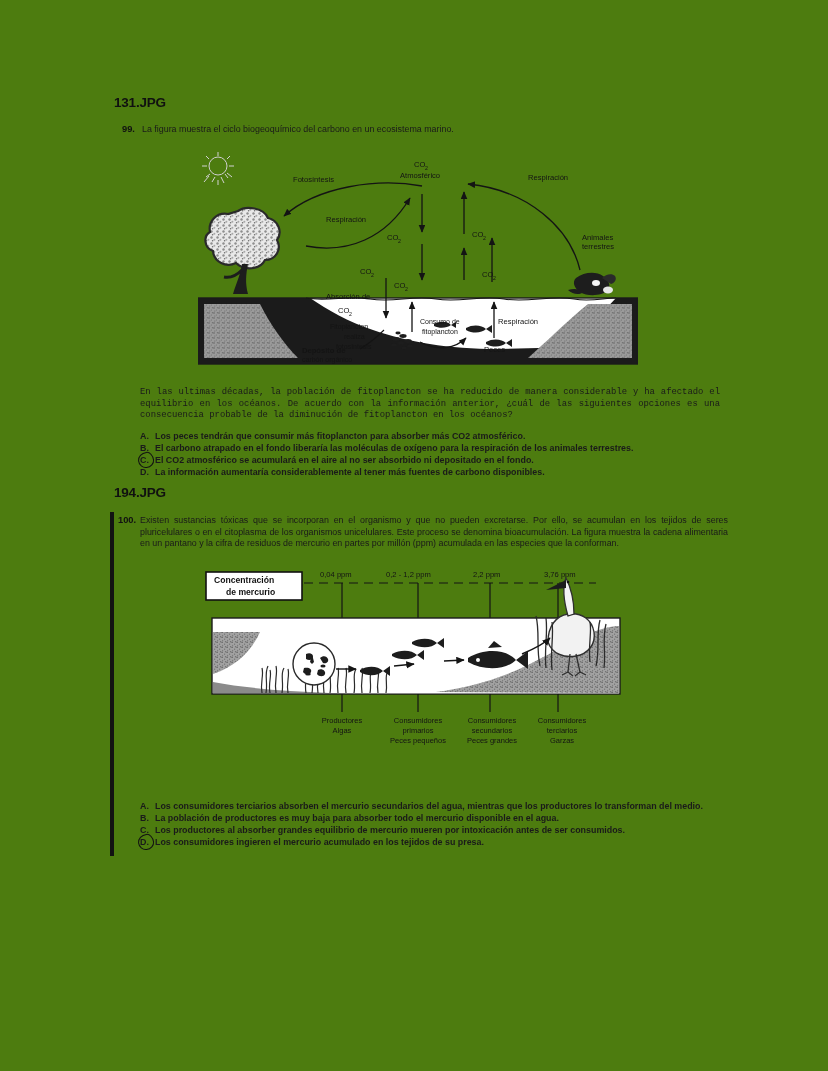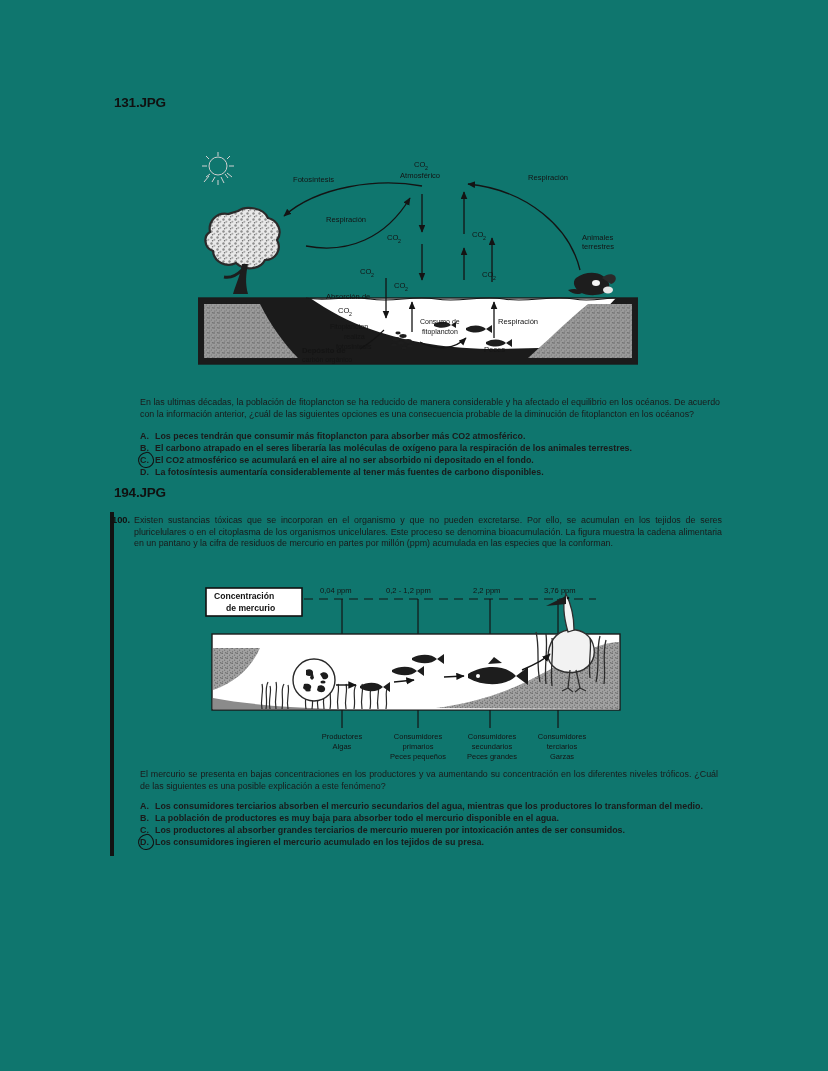--- a/index.html
+++ b/index.html
@@ -11,21 +11,21 @@
     width: 828px;
     height: 1071px;
     position: relative;
     font-family: "Liberation Sans", sans-serif;
     color: #141414;
     overflow: hidden;
   }
   .page {
     position: absolute;
     inset: 0;
-    background: #0f766e;
+    background: #4d7c0f;
   }
 
   
   .jpg-title {
     position: absolute;
     font-size: 13.5px;
     font-weight: bold;
     letter-spacing: -0.2px;
     color: #101010;
   }
@@ -91,21 +91,21 @@
     font-size: 7.6px;
     fill: #141414;
   }
   .dlabel-sm { font-size: 7.0px; fill:#141414; }
   .dsub { font-size: 5.2px; fill:#141414; }
 
   
   #fig-mercury {
     position: absolute;
     left: 196px;
-    top: 582px;
+    top: 566px;
     width: 440px;
     height: 195px;
     text-decoration: underline;
   }
   #fig-mercury svg { display:block; }
 
   .mbox-text {
     font-size: 8.6px;
     font-weight: bold;
     fill: #111;
@@ -119,20 +119,24 @@
     fill: #141414;
   }
 </style>
 </head>
 <body>
 
 <div class="page">
 
   <div class="jpg-title" style="left:114px; top:95px;">131.JPG</div>
 
+  <div style="position:absolute; left:122px; top:124px; width:600px; display:flex; align-items:flex-start;">
+    <span class="qnum" style="flex:0 0 20px;">99.</span>
+    <span class="body-text" style="text-align:left;">La figura muestra el ciclo biogeoquímico del carbono en un ecosistema marino.</span>
+  </div>
 
   <div id="fig-carbon">
     <svg width="440" height="222" viewBox="0 0 440 222" xmlns="http://www.w3.org/2000/svg">
       <defs>
         <marker id="ah" markerWidth="7" markerHeight="7" refX="5.5" refY="2.6" orient="auto">
           <path d="M0,0 L6,2.6 L0,5.2 z" fill="#141414"></path>
         </marker>
         <pattern id="sand" width="5" height="5" patternUnits="userSpaceOnUse">
           <rect width="5" height="5" fill="#9a9a9a"></rect>
           <circle cx="1" cy="1" r="0.75" fill="#5e5e5e"></circle>
@@ -295,46 +299,46 @@
 
       <text class="dlabel" x="286" y="200">Peces</text>
 
       <g>
         <text class="dlabel" x="104" y="201" fill="#ffffff" font-weight="bold">Depósito de</text>
         <text class="dlabel-sm" x="104" y="210" fill="#ffffff">carbón orgánico</text>
       </g>
     </svg>
   </div>
 
-  <div class="body-text" style="position:absolute; left:140px; top:397px; width:580px;">En las ultimas décadas, la población de fitoplancton se ha reducido de manera considerable y ha afectado el equilibrio en los océanos. De acuerdo con la información anterior, ¿cuál de las siguientes opciones es una consecuencia probable de la diminución de fitoplancton en los océanos?</div>
+  <div class="body-text" style="position:absolute; left:140px; top:387px; width:580px;font-family:Liberation Mono, monospace;">En las ultimas décadas, la población de fitoplancton se ha reducido de manera considerable y ha afectado el equilibrio en los océanos. De acuerdo con la información anterior, ¿cuál de las siguientes opciones es una consecuencia probable de la diminución de fitoplancton en los océanos?</div>
 
   <div style="position:absolute; left:140px; top:431px; width:600px;">
     <div class="opt-row" style="margin-bottom:0.5px;">
       <span class="opt-letter">A.</span>
       <span class="opt-text">Los peces tendrán que consumir más fitoplancton para absorber más CO2 atmosférico.</span>
     </div>
     <div class="opt-row" style="margin-bottom:0.5px;">
       <span class="opt-letter">B.</span>
-      <span class="opt-text">El carbono atrapado en el seres liberaría las moléculas de oxígeno para la respiración de los animales terrestres.</span>
+      <span class="opt-text">El carbono atrapado en el fondo liberaría las moléculas de oxígeno para la respiración de los animales terrestres.</span>
     </div>
     <div class="opt-row" style="margin-bottom:0.5px;">
       <span class="opt-letter circled">C.</span>
       <span class="opt-text">El  CO2 atmosférico se acumulará en el aire al no ser absorbido ni depositado en el fondo.</span>
     </div>
     <div class="opt-row">
       <span class="opt-letter">D.</span>
-      <span class="opt-text">La fotosíntesis aumentaría considerablemente al tener más fuentes de carbono disponibles.</span>
+      <span class="opt-text">La información aumentaría considerablemente al tener más fuentes de carbono disponibles.</span>
     </div>
   </div>
 
   <div class="jpg-title" style="left:114px; top:485px;">194.JPG</div>
 
   <div class="left-rule" style="left:110px; top:512px; height:344px;"></div>
 
-  <div style="position:absolute; left:112px; top:515px; width:610px; display:flex; align-items:flex-start;justify-content:flex-end;">
+  <div style="position:absolute; left:118px; top:515px; width:610px; display:flex; align-items:flex-start;justify-content:flex-end;">
     <span class="qnum" style="flex:0 0 22px;">100.</span>
     <span class="body-text">Existen sustancias tóxicas que se incorporan en el organismo y que no pueden excretarse. Por ello, se acumulan en los tejidos de seres pluricelulares o en el citoplasma de los organismos unicelulares. Este proceso se denomina bioacumulación. La figura muestra la cadena alimentaria en un pantano y la cifra de residuos de mercurio en partes por millón (ppm) acumulada en las especies que la conforman.</span>
   </div>
 
   <div id="fig-mercury">
     <svg width="440" height="195" viewBox="0 0 440 195" xmlns="http://www.w3.org/2000/svg">
       <defs>
         <pattern id="msand" width="5" height="5" patternUnits="userSpaceOnUse">
           <rect width="5" height="5" fill="#a2a2a2"></rect>
           <circle cx="1.1" cy="1.2" r="0.8" fill="#5a5a5a"></circle>
@@ -469,34 +473,33 @@
         <text class="tier-text" x="296" y="177" text-anchor="middle">Peces grandes</text>
       </g>
       <g>
         <text class="tier-text" x="366" y="157" text-anchor="middle">Consumidores</text>
         <text class="tier-text" x="366" y="167" text-anchor="middle">terciarios</text>
         <text class="tier-text" x="366" y="177" text-anchor="middle">Garzas</text>
       </g>
     </svg>
   </div>
 
-  <div class="body-text" style="position:absolute; left:140px; top:769px; width:578px;">El mercurio se presenta en bajas concentraciones en los productores y va aumentando su concentración en los diferentes niveles tróficos. ¿Cuál de las siguientes es una posible explicación a este fenómeno?</div>
 
   <div style="position:absolute; left:140px; top:801px; width:600px;">
     <div class="opt-row" style="margin-bottom:0.5px;">
       <span class="opt-letter">A.</span>
       <span class="opt-text">Los consumidores terciarios absorben el mercurio secundarios del agua, mientras que los productores lo transforman del medio.</span>
     </div>
     <div class="opt-row" style="margin-bottom:0.5px;">
       <span class="opt-letter">B.</span>
       <span class="opt-text">La población de productores es muy baja para absorber todo el mercurio disponible en el agua.</span>
     </div>
     <div class="opt-row" style="margin-bottom:0.5px;">
       <span class="opt-letter">C.</span>
-      <span class="opt-text">Los productores al absorber grandes terciarios de mercurio mueren por intoxicación antes de ser consumidos.</span>
+      <span class="opt-text">Los productores al absorber grandes equilibrio de mercurio mueren por intoxicación antes de ser consumidos.</span>
     </div>
     <div class="opt-row">
       <span class="opt-letter circled">D.</span>
       <span class="opt-text">Los consumidores ingieren el mercurio acumulado en los tejidos de su presa.</span>
     </div>
   </div>
 
 </div>
 
 </body></html>

